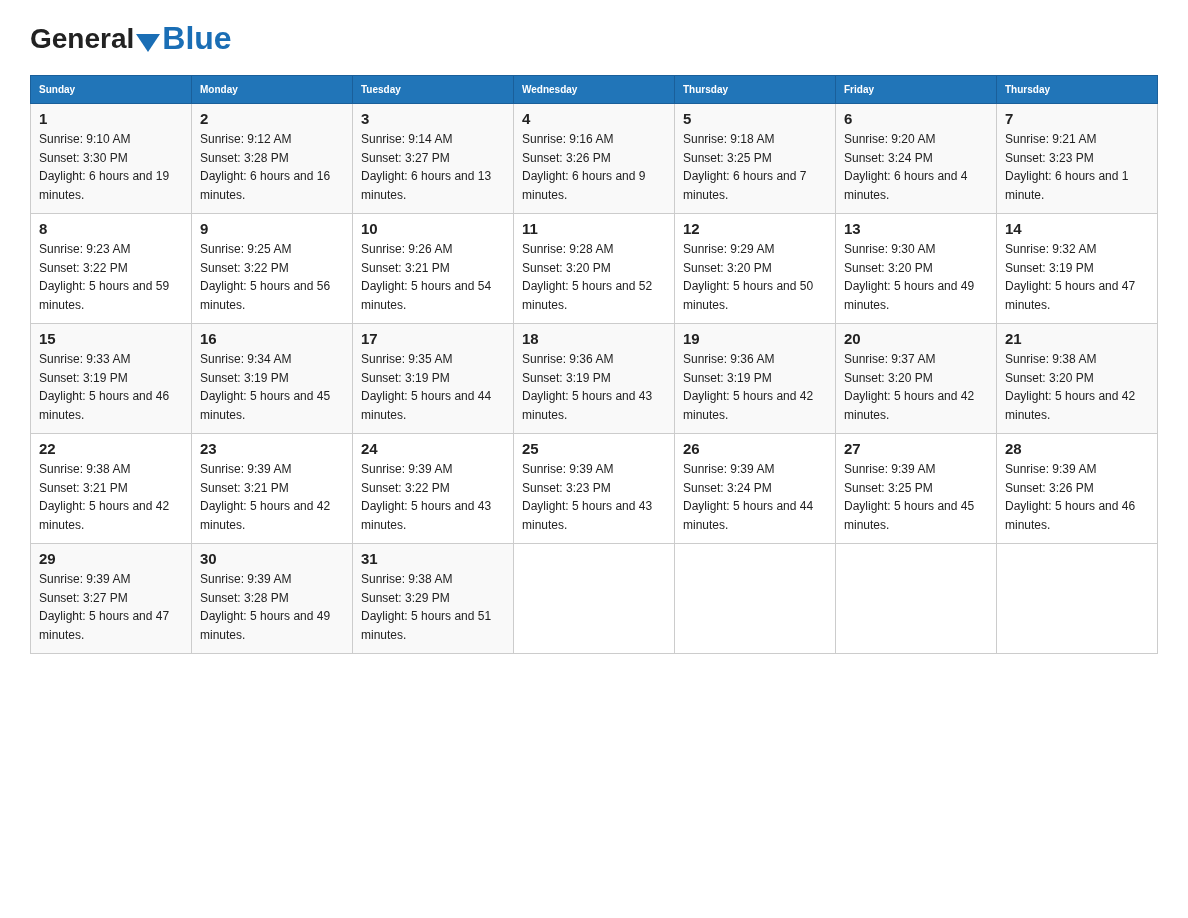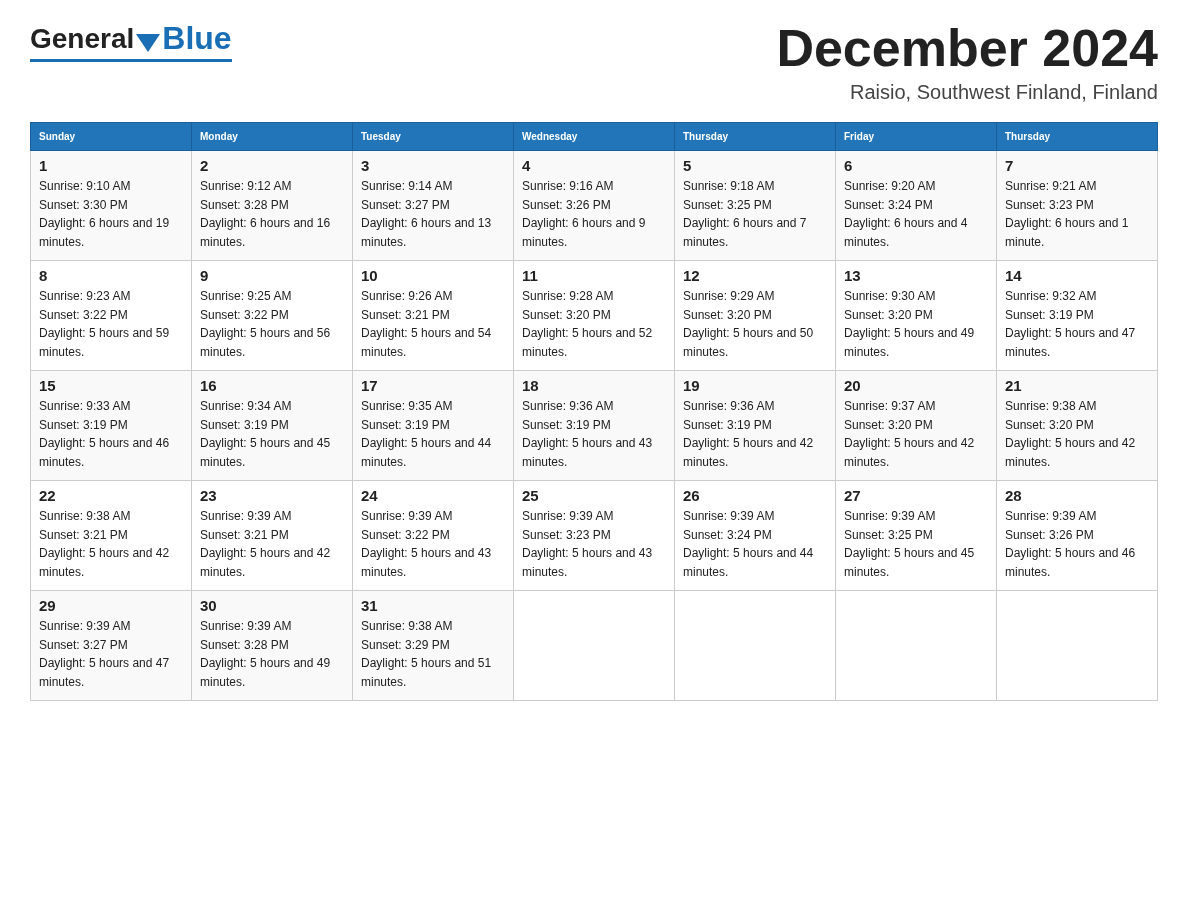--- a/index.html
+++ b/index.html
@@ -12,21 +12,21 @@
       padding: 20px 30px;
     }
     .header {
       display: flex;
       justify-content: space-between;
       align-items: flex-start;
       margin-bottom: 18px;
     }
     .logo {
       display: flex;
-      flex-direction: column;
+      flex-direction: row;
       align-items: flex-start;
     }
     .logo-text {
       display: flex;
       align-items: center;
       font-size: 28px;
       font-weight: bold;
       color: #222;
     }
     .logo-text .general { color: #222; }
@@ -113,24 +113,20 @@
 
 <div class="header">
   <div class="logo">
     <div class="logo-text">
       <span class="general">General</span>
       <span class="logo-arrow"></span>
       <span class="logo-blue">Blue</span>
     </div>
     <div class="logo-underline"></div>
   </div>
-  <div class="header-right">
-    <div class="month-title">December 2024</div>
-    <div class="location">Raisio, Southwest Finland, Finland</div>
-  </div>
 </div>
 
 <table>
   <thead>
     <tr>
     <th>Sunday</th>
         <th>Monday</th>
         <th>Tuesday</th>
         <th>Wednesday</th>
         <th>Thursday</th>

